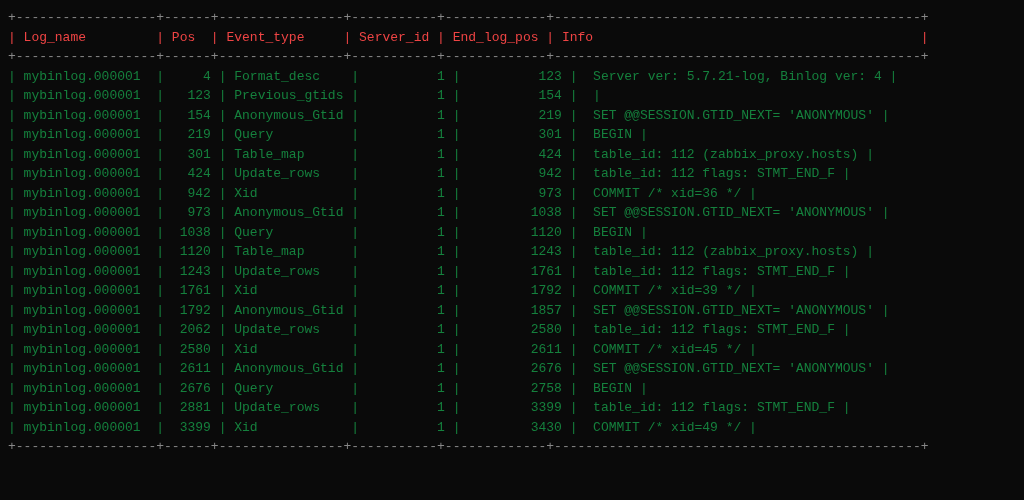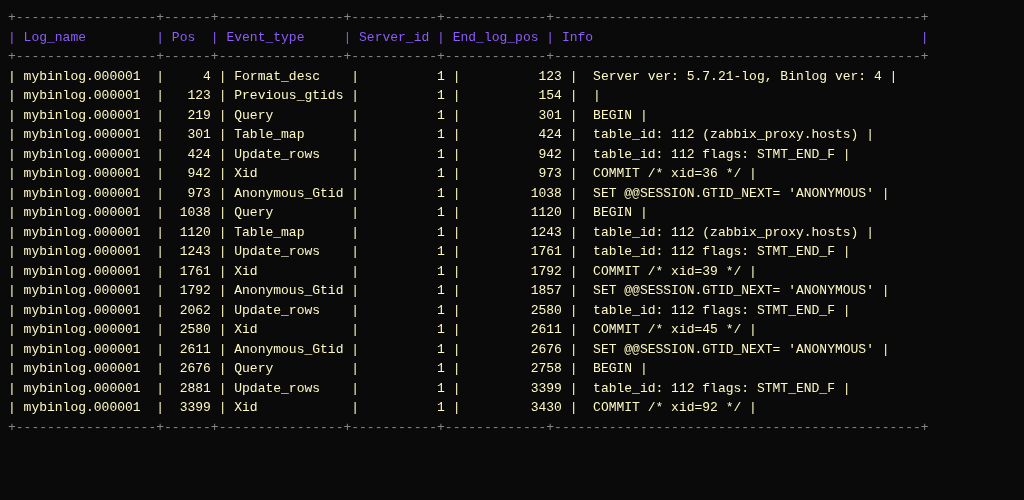--- a/index.html
+++ b/index.html
@@ -17,50 +17,51 @@
       padding: 0;
       width: 1024px;
     }
     .command-line {
       color: #ffffff;
       padding: 4px 8px;
       background-color: #0a0a0a;
       white-space: pre;
     }
     .pre-line {
-      color: #fef9c3;
+      color: #15803d;
       padding: 0 8px;
       white-space: pre;
       line-height: 1.5;
       font-family: 'Courier New', Courier, monospace;
       font-size: 13px;
     }
   </style>
 </head>
 <body>
 
 <div class="terminal">
   <div class="command-line"></div>
   <div id="table-output">
       <div class="pre-line" style="color: rgb(136, 136, 136);">+------------------+------+----------------+-----------+-------------+-----------------------------------------------+</div>
-      <div class="pre-line" style="color: #8b5cf6;">| Log_name         | Pos  | Event_type     | Server_id | End_log_pos | Info                                          |</div>
+      <div class="pre-line" style="color: #ef4444;">| Log_name         | Pos  | Event_type     | Server_id | End_log_pos | Info                                          |</div>
       <div class="pre-line" style="color: rgb(136, 136, 136);">+------------------+------+----------------+-----------+-------------+-----------------------------------------------+</div>
       <div class="pre-line">| mybinlog.000001  |     4 | Format_desc    |          1 |          123 |  Server ver: 5.7.21-log, Binlog ver: 4 |</div>
       <div class="pre-line">| mybinlog.000001  |   123 | Previous_gtids |          1 |          154 |  |</div>
+      <div class="pre-line">| mybinlog.000001  |   154 | Anonymous_Gtid |          1 |          219 |  SET @@SESSION.GTID_NEXT= 'ANONYMOUS' |</div>
       <div class="pre-line">| mybinlog.000001  |   219 | Query          |          1 |          301 |  BEGIN |</div>
       <div class="pre-line">| mybinlog.000001  |   301 | Table_map      |          1 |          424 |  table_id: 112 (zabbix_proxy.hosts) |</div>
       <div class="pre-line">| mybinlog.000001  |   424 | Update_rows    |          1 |          942 |  table_id: 112 flags: STMT_END_F |</div>
       <div class="pre-line">| mybinlog.000001  |   942 | Xid            |          1 |          973 |  COMMIT /* xid=36 */ |</div>
       <div class="pre-line">| mybinlog.000001  |   973 | Anonymous_Gtid |          1 |         1038 |  SET @@SESSION.GTID_NEXT= 'ANONYMOUS' |</div>
       <div class="pre-line">| mybinlog.000001  |  1038 | Query          |          1 |         1120 |  BEGIN |</div>
       <div class="pre-line">| mybinlog.000001  |  1120 | Table_map      |          1 |         1243 |  table_id: 112 (zabbix_proxy.hosts) |</div>
       <div class="pre-line">| mybinlog.000001  |  1243 | Update_rows    |          1 |         1761 |  table_id: 112 flags: STMT_END_F |</div>
       <div class="pre-line">| mybinlog.000001  |  1761 | Xid            |          1 |         1792 |  COMMIT /* xid=39 */ |</div>
       <div class="pre-line">| mybinlog.000001  |  1792 | Anonymous_Gtid |          1 |         1857 |  SET @@SESSION.GTID_NEXT= 'ANONYMOUS' |</div>
       <div class="pre-line">| mybinlog.000001  |  2062 | Update_rows    |          1 |         2580 |  table_id: 112 flags: STMT_END_F |</div>
       <div class="pre-line">| mybinlog.000001  |  2580 | Xid            |          1 |         2611 |  COMMIT /* xid=45 */ |</div>
       <div class="pre-line">| mybinlog.000001  |  2611 | Anonymous_Gtid |          1 |         2676 |  SET @@SESSION.GTID_NEXT= 'ANONYMOUS' |</div>
       <div class="pre-line">| mybinlog.000001  |  2676 | Query          |          1 |         2758 |  BEGIN |</div>
       <div class="pre-line">| mybinlog.000001  |  2881 | Update_rows    |          1 |         3399 |  table_id: 112 flags: STMT_END_F |</div>
-      <div class="pre-line">| mybinlog.000001  |  3399 | Xid            |          1 |         3430 |  COMMIT /* xid=92 */ |</div>
+      <div class="pre-line">| mybinlog.000001  |  3399 | Xid            |          1 |         3430 |  COMMIT /* xid=49 */ |</div>
       <div class="pre-line" style="color: rgb(136, 136, 136);">+------------------+------+----------------+-----------+-------------+-----------------------------------------------+</div>
     </div>
 </div>
 
 </body></html>

